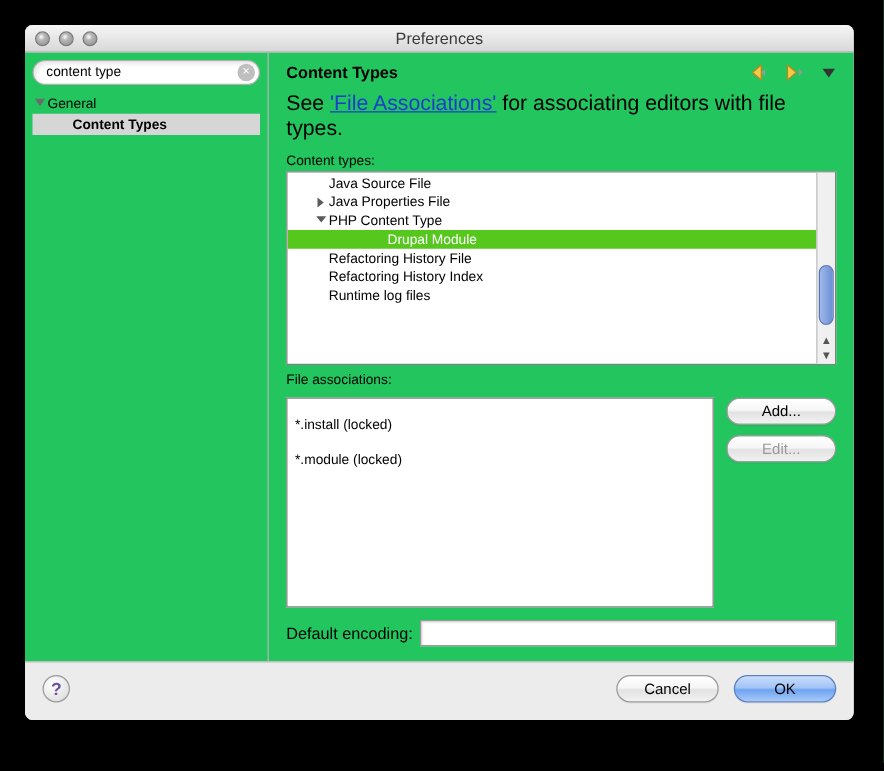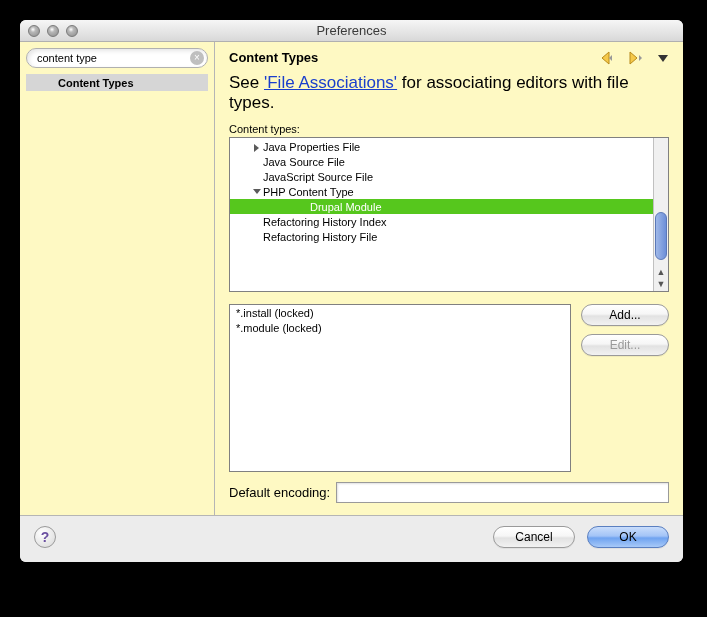--- a/index.html
+++ b/index.html
@@ -39,21 +39,21 @@
   .titlebar-title {
     position: absolute;
     left: 0; right: 0;
     text-align: center;
     font-size: 13px;
     color: #3a3a3a;
     pointer-events: none;
   }
   .body {
     display: flex;
-    background: #fef9c3;
+    background: #22c55e;
   }
   .sidebar {
     width: 195px;
     border-right: 1px solid #b5b5b5;
     padding: 6px;
     display: flex;
     flex-direction: column;
   }
   .search-wrap {
     position: relative;
@@ -228,21 +228,21 @@
   .vscroll .arrow.dn { bottom: 0; }
   .assoc-section {
     display: flex;
     gap: 10px;
     margin-top: 6px;
   }
   .assoc-list {
     flex: 1;
   }
   .assoc-item {
-    padding: 1px 6px;
+    padding: 14px 6px;
     font-size: 11px;
     cursor: pointer;
     height: 15px;
   }
   .assoc-buttons {
     width: 88px;
     display: flex;
     flex-direction: column;
     gap: 8px;
     padding-top: 0;
@@ -325,20 +325,24 @@
   </div>
 
   <div class="body">
 
     <div class="sidebar">
       <div class="search-wrap">
         <input class="search-input" type="text" value="content type" style="">
         <div class="search-clear">×</div>
       </div>
       <div class="tree">
+        <div class="tree-row">
+          <span class="disclosure down"></span>
+          <span>General</span>
+        </div>
         <div class="tree-row child selected">
           <span>Content Types</span>
         </div>
       </div>
     </div>
 
     <div class="main">
       <div class="main-header">
         <div class="main-title">Content Types</div>
         <div class="nav-arrows">
@@ -364,62 +368,63 @@
 
       <div class="intro">
         <span>See </span><a href="#">'File Associations'</a><span> for associating editors with file types.</span>
       </div>
 
       <div class="label">Content types:</div>
       <div class="listbox tree-box">
         <div class="listbox-inner" id="ct-list">
             <div class="ct-row">
               <span class="indent" style="width: 16px;"></span>
+              <span class="tri "></span>
+              <span style="padding-left: 2px;">Java Source File</span>
+            </div>
+            <div class="ct-row">
+              <span class="indent" style="width: 16px;"></span>
               <span class="tri right"></span>
               <span style="padding-left: 2px;">Java Properties File</span>
-            </div>
-            <div class="ct-row">
-              <span class="indent" style="width: 16px;"></span>
-              <span class="tri "></span>
-              <span style="padding-left: 2px;">Java Source File</span>
-            </div>
-            <div class="ct-row">
-              <span class="indent" style="width: 16px;"></span>
-              <span class="tri "></span>
-              <span style="padding-left: 2px;">JavaScript Source File</span>
             </div>
             <div class="ct-row">
               <span class="indent" style="width: 16px;"></span>
               <span class="tri down"></span>
               <span style="padding-left: 2px;">PHP Content Type</span>
             </div>
             <div class="ct-row selected">
               <span class="indent" style="width: 32px;"></span>
               <span class="tri "></span>
               <span style="padding-left: 2px;">Drupal Module</span>
             </div>
             <div class="ct-row">
               <span class="indent" style="width: 16px;"></span>
               <span class="tri "></span>
+              <span style="padding-left: 2px;">Refactoring History File</span>
+            </div>
+            <div class="ct-row">
+              <span class="indent" style="width: 16px;"></span>
+              <span class="tri "></span>
               <span style="padding-left: 2px;">Refactoring History Index</span>
             </div>
             <div class="ct-row">
               <span class="indent" style="width: 16px;"></span>
               <span class="tri "></span>
-              <span style="padding-left: 2px;">Refactoring History File</span>
+              <span style="padding-left: 2px;">Runtime log files</span>
             </div>
           </div>
         <div class="vscroll">
           <div class="thumb"></div>
           <div class="arrow up">▲</div>
           <div class="arrow dn">▼</div>
         </div>
       </div>
 
       <div style="height:6px"></div>
+      <div class="label">File associations:</div>
       <div class="assoc-section">
         <div class="assoc-list">
           <div class="listbox assoc-box">
             <div class="listbox-inner" id="fa-list">
                 <div class="assoc-item">*.install (locked)</div>
                 <div class="assoc-item">*.module (locked)</div>
               </div>
           </div>
         </div>
         <div class="assoc-buttons">

